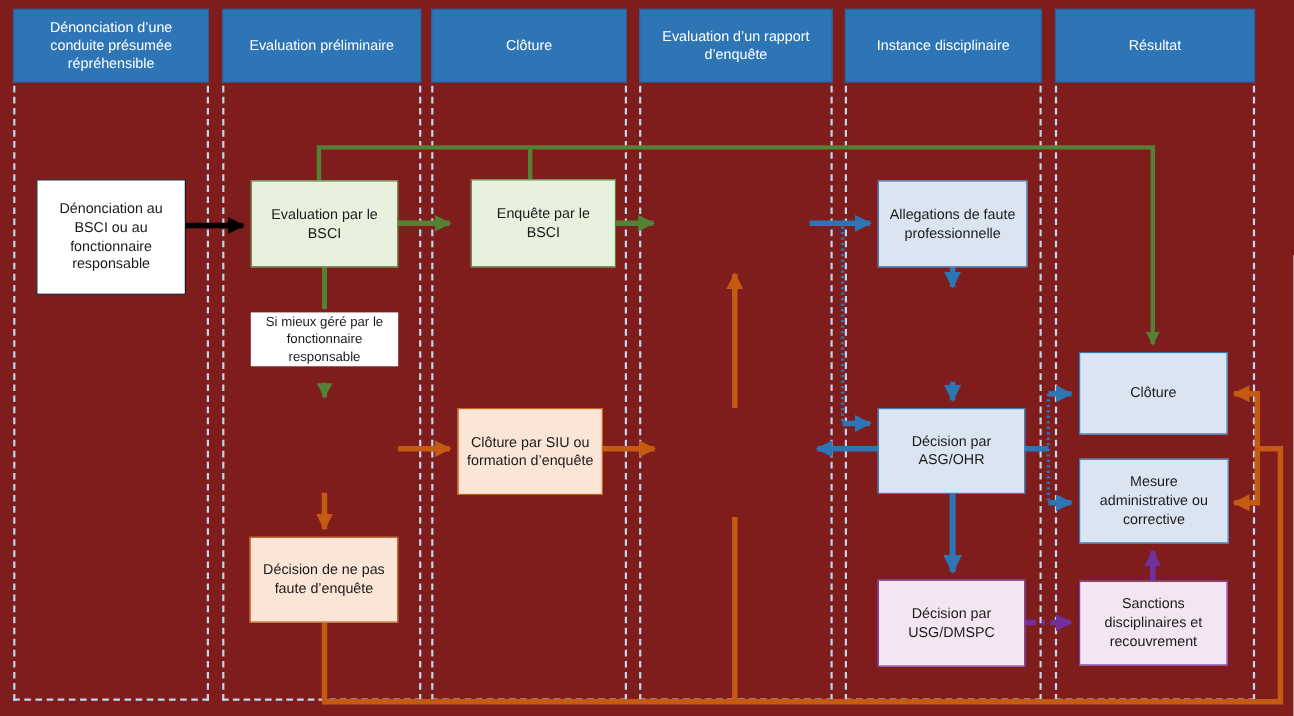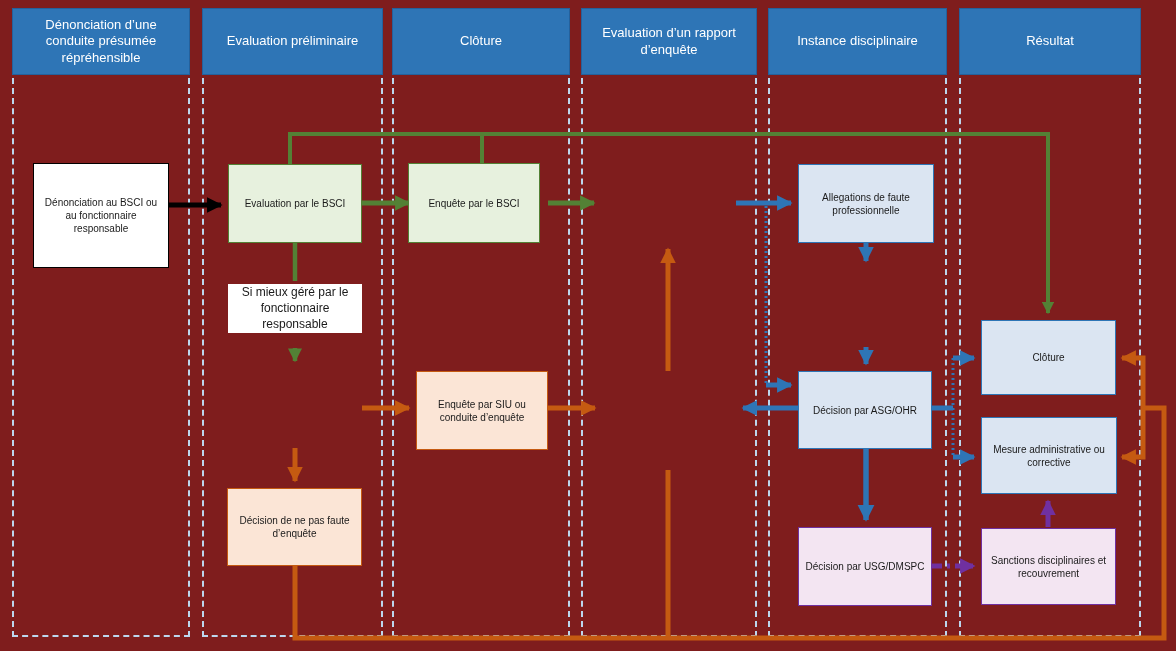--- a/index.html
+++ b/index.html
@@ -21,21 +21,21 @@
     text-align:center;line-height:1.25;padding:2px 10px;
   }
   .lane-body{
     position:absolute;top:78px;height:559px;box-sizing:border-box;
     border-left:2px dashed var(--lane-border);
     border-right:2px dashed var(--lane-border);
     border-bottom:2px dashed var(--lane-border);
   }
   .node{
     position:absolute;box-sizing:border-box;display:flex;align-items:center;justify-content:center;
-    text-align:center;font-size:10px;line-height:1.3;padding:3px 6px;background:#fff;z-index:3;
+    text-align:center;font-size:13px;line-height:1.3;padding:3px 6px;background:#fff;z-index:3;
   }
   .node.white {background:#ffffff;border:1.5px solid #000;}
   .node.green {background:var(--green-fill); border:1.5px solid var(--green);}
   .node.blue  {background:var(--blue-fill);  border:1.5px solid var(--blue);}
   .node.orange{background:var(--orange-fill);border:1.5px solid var(--orange);}
   .node.purple{background:var(--purple-fill);border:1.5px solid var(--purple);}
   .edge-label{
     position:absolute;z-index:4;text-align:center;font-size:12px;line-height:1.35;background:#fff;
   }
   svg.connectors{position:absolute;left:0;top:0;z-index:2;}
@@ -118,37 +118,37 @@
     <path class="st-purple" stroke-width="5" stroke-dasharray="10 5 3 5" d="M932 566 L974 566" marker-end="url(#ah-purple)"></path>
     <path class="st-purple" stroke-width="5" d="M1048 527 L1048 501" marker-end="url(#ah-purple)"></path>
   </svg>
 
   <div class="node white" style="left:33px;top:163px;width:136px;height:105px">
       <span>Dénonciation au BSCI ou au fonctionnaire responsable</span>
     </div>
   <div class="node green" style="left:228px;top:164px;width:134px;height:79px">
       <span>Evaluation par le BSCI</span>
     </div>
-  <div class="node green" style="left:408px;top:163px;width:132px;height:80px">
+  <div class="node green" style="left:428px;top:163px;width:132px;height:80px">
       <span>Enquête par le BSCI</span>
     </div>
   <div class="node blue" style="left:798px;top:164px;width:136px;height:79px">
       <span>Allegations de faute professionnelle</span>
     </div>
   <div class="node blue" style="left:798px;top:371px;width:134px;height:78px">
       <span>Décision par ASG/OHR</span>
     </div>
   <div class="node blue" style="left:981px;top:320px;width:135px;height:75px">
       <span>Clôture</span>
     </div>
   <div class="node blue" style="left:981px;top:417px;width:136px;height:77px">
       <span>Mesure administrative ou corrective</span>
     </div>
   <div class="node orange" style="left:416px;top:371px;width:132px;height:79px">
-      <span>Enquête par SIU ou conduite d’enquête</span>
+      <span>Clôture par SIU ou formation d’enquête</span>
     </div>
   <div class="node orange" style="left:227px;top:488px;width:135px;height:78px">
       <span>Décision de ne pas faute d’enquête</span>
     </div>
   <div class="node purple" style="left:798px;top:527px;width:134px;height:79px">
       <span>Décision par USG/DMSPC</span>
     </div>
   <div class="node purple" style="left:981px;top:528px;width:135px;height:77px">
       <span>Sanctions disciplinaires et recouvrement</span>
     </div>

